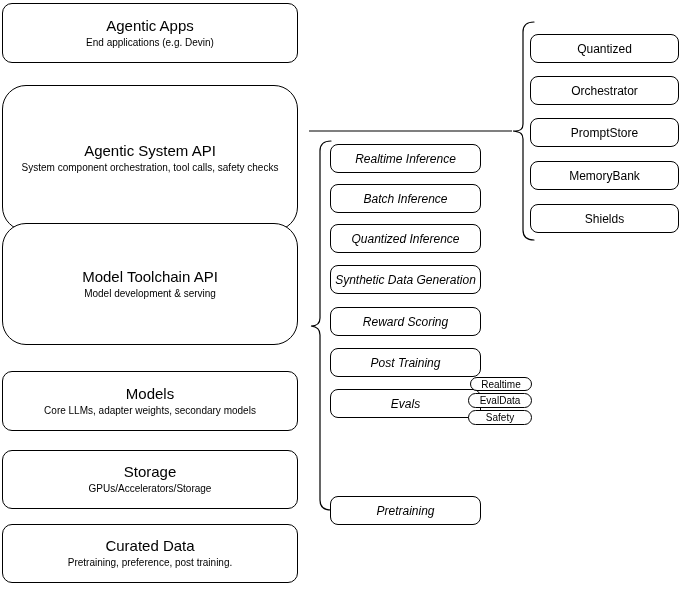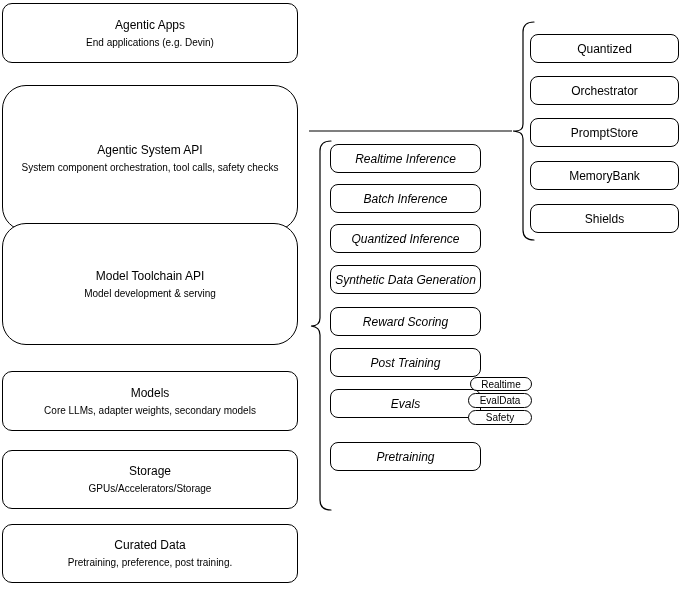--- a/index.html
+++ b/index.html
@@ -30,21 +30,21 @@
     box-sizing: border-box;
     border: 1px solid #000000;
     background: #ffffff;
     display: flex;
     flex-direction: column;
     align-items: center;
     justify-content: center;
     text-align: center;
     gap: 4px;
   }
-  .lbox .t { font-size: 12px; line-height: 15px; }
+  .lbox .t { font-size: 15px; line-height: 15px; }
   .lbox .s { font-size: 10px; line-height: 12px; }
   .lb0 { top: 3px;   height: 60px;  border-radius: 10px; }
   .lb1 { top: 85px;  height: 146px; border-radius: 24px; }
   .lb2 { top: 223px; height: 122px; border-radius: 24px; }
   .lb3 { top: 371px; height: 60px;  border-radius: 10px; }
   .lb4 { top: 450px; height: 59px;  border-radius: 10px; }
   .lb5 { top: 524px; height: 59px;  border-radius: 10px; }
 
   
   .mbox {
@@ -59,21 +59,21 @@
     display: flex;
     align-items: center;
     justify-content: center;
     font-size: 12px;
     white-space: nowrap;
     z-index: 1;
     font-style: italic;
   }
   .mb0 { top: 144px; } .mb1 { top: 184px; } .mb2 { top: 224px; }
   .mb3 { top: 265px; } .mb4 { top: 307px; } .mb5 { top: 348px; }
-  .mb6 { top: 389px; } .mb7 { top: 430px; } .mb8 { top: 442px; border-radius: 8px; }
+  .mb6 { top: 389px; } .mb7 { top: 430px; } .mb8 { top: 496px; border-radius: 8px; }
 
   
   .rbox {
     position: absolute;
     left: 530px;
     width: 149px;
     height: 29px;
     box-sizing: border-box;
     border: 1px solid #000000;
     border-radius: 8px;

